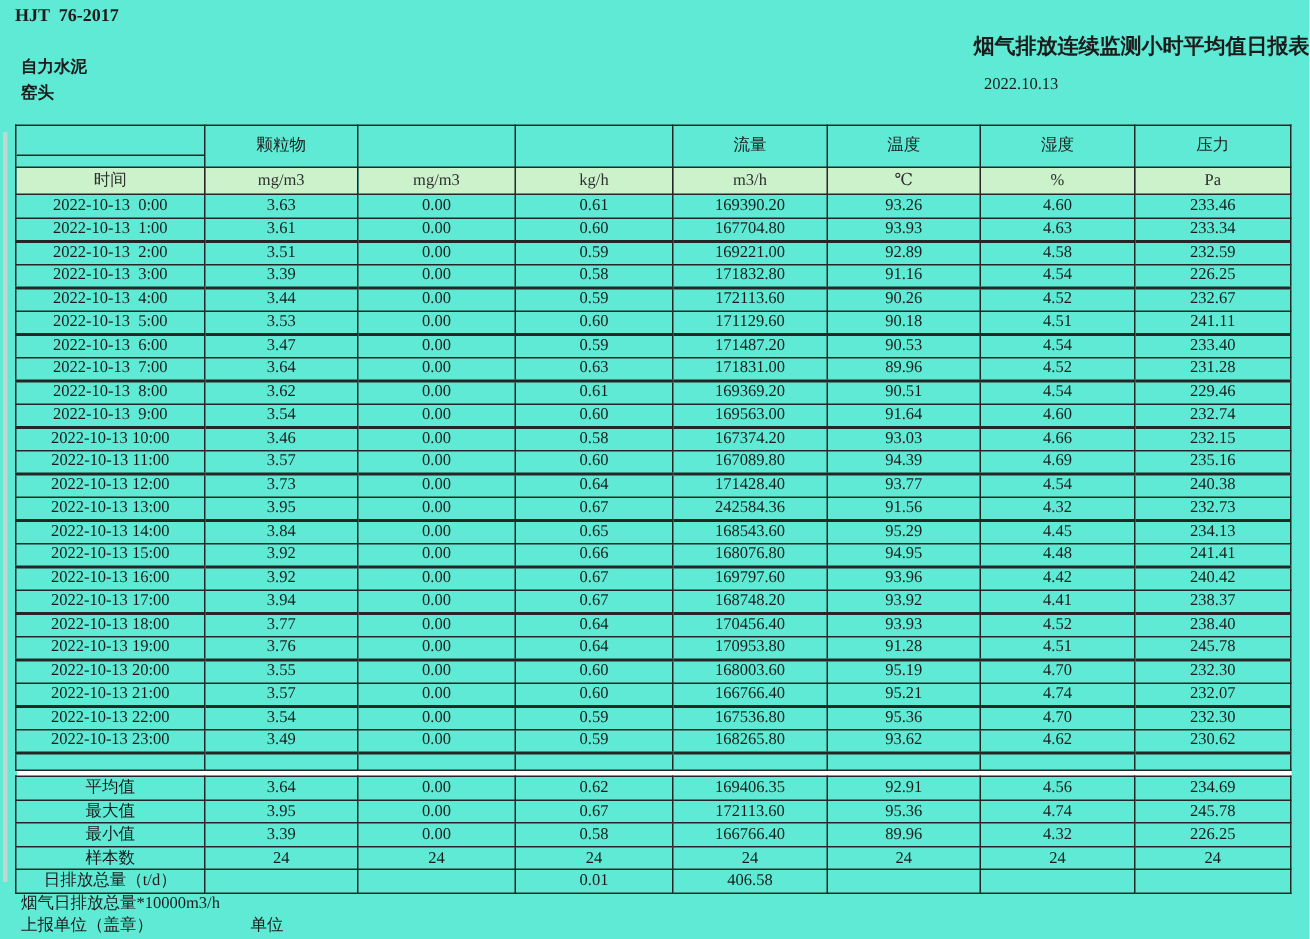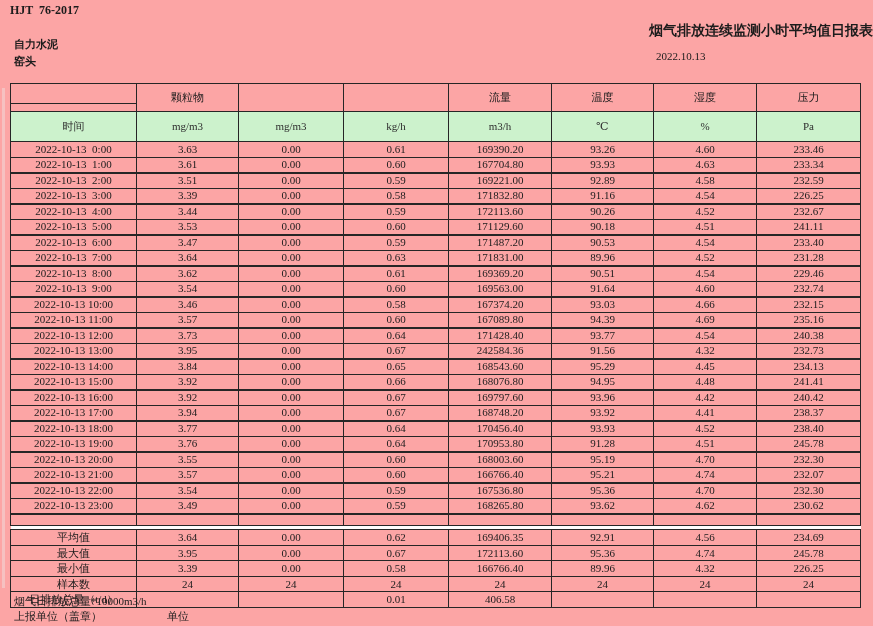--- a/index.html
+++ b/index.html
@@ -1,18 +1,18 @@
 <!DOCTYPE html>
 <html style="--green: #ccf2cc; --border: #262626; --pink: #f2cfcf;"><head>
 <meta charset="utf-8">
 <style>
   * { margin:0; padding:0; box-sizing:border-box; }
   html,body { background:#ffffff; }
   .page {
-    position:relative; width:873px; height:626px; background:#fca5a5; overflow:hidden;
+    position:relative; width:873px; height:626px; background:#5eead4; overflow:hidden;
     font-family:"Liberation Serif","DejaVu Serif",serif; color:#1c1c1c;text-decoration:underline;
   }
   .doc-code {
     position:absolute; left:10px; top:3px; font-weight:bold; font-size:12px; white-space:pre;
   }
   .title {
     position:absolute; left:0; right:0; top:22px; text-align:right;
     font-family:"DejaVu Sans","Liberation Sans",sans-serif; font-weight:bold; font-size:14px;
   }
   .company { position:absolute; left:14px; top:37px; font-weight:bold; font-size:11px; }
@@ -29,21 +29,21 @@
     border-collapse:collapse; table-layout:fixed; font-size:11px;
   }
   table.report th, table.report td {
     border:1px solid var(--border,#262626);
     text-align:center; vertical-align:middle; font-weight:normal;
     padding:0; overflow:hidden; white-space:pre; line-height:1.1;
   }
   tr.group-row th { height:28px; }
   th.split-cell { vertical-align:top; }
   .split-inner { height:13.5px; width:100%; border-bottom:1px solid var(--border,#262626); }
-  tr.unit-row td { height:30px; background:var(--green,#ccf2cc); color:#2e2e2e; }
+  tr.unit-row td { height:18px; background:var(--green,#ccf2cc); color:#2e2e2e; }
   tbody td { height:15.5px; }
   tr.thick td { border-bottom-width:2px; }
   tr.empty-row td { height:12px; }
   tr.spacer-row td { border:none; height:4px; background:#fff; }
   tr.sum-row td { height:15.5px; }
 
   .foot-note { position:absolute; left:14px; top:594px; font-size:11px; }
   .foot-report-unit { position:absolute; left:14px; top:609px; font-size:11px; }
   .foot-unit { position:absolute; left:167px; top:609px; font-size:11px; }
 </style>

